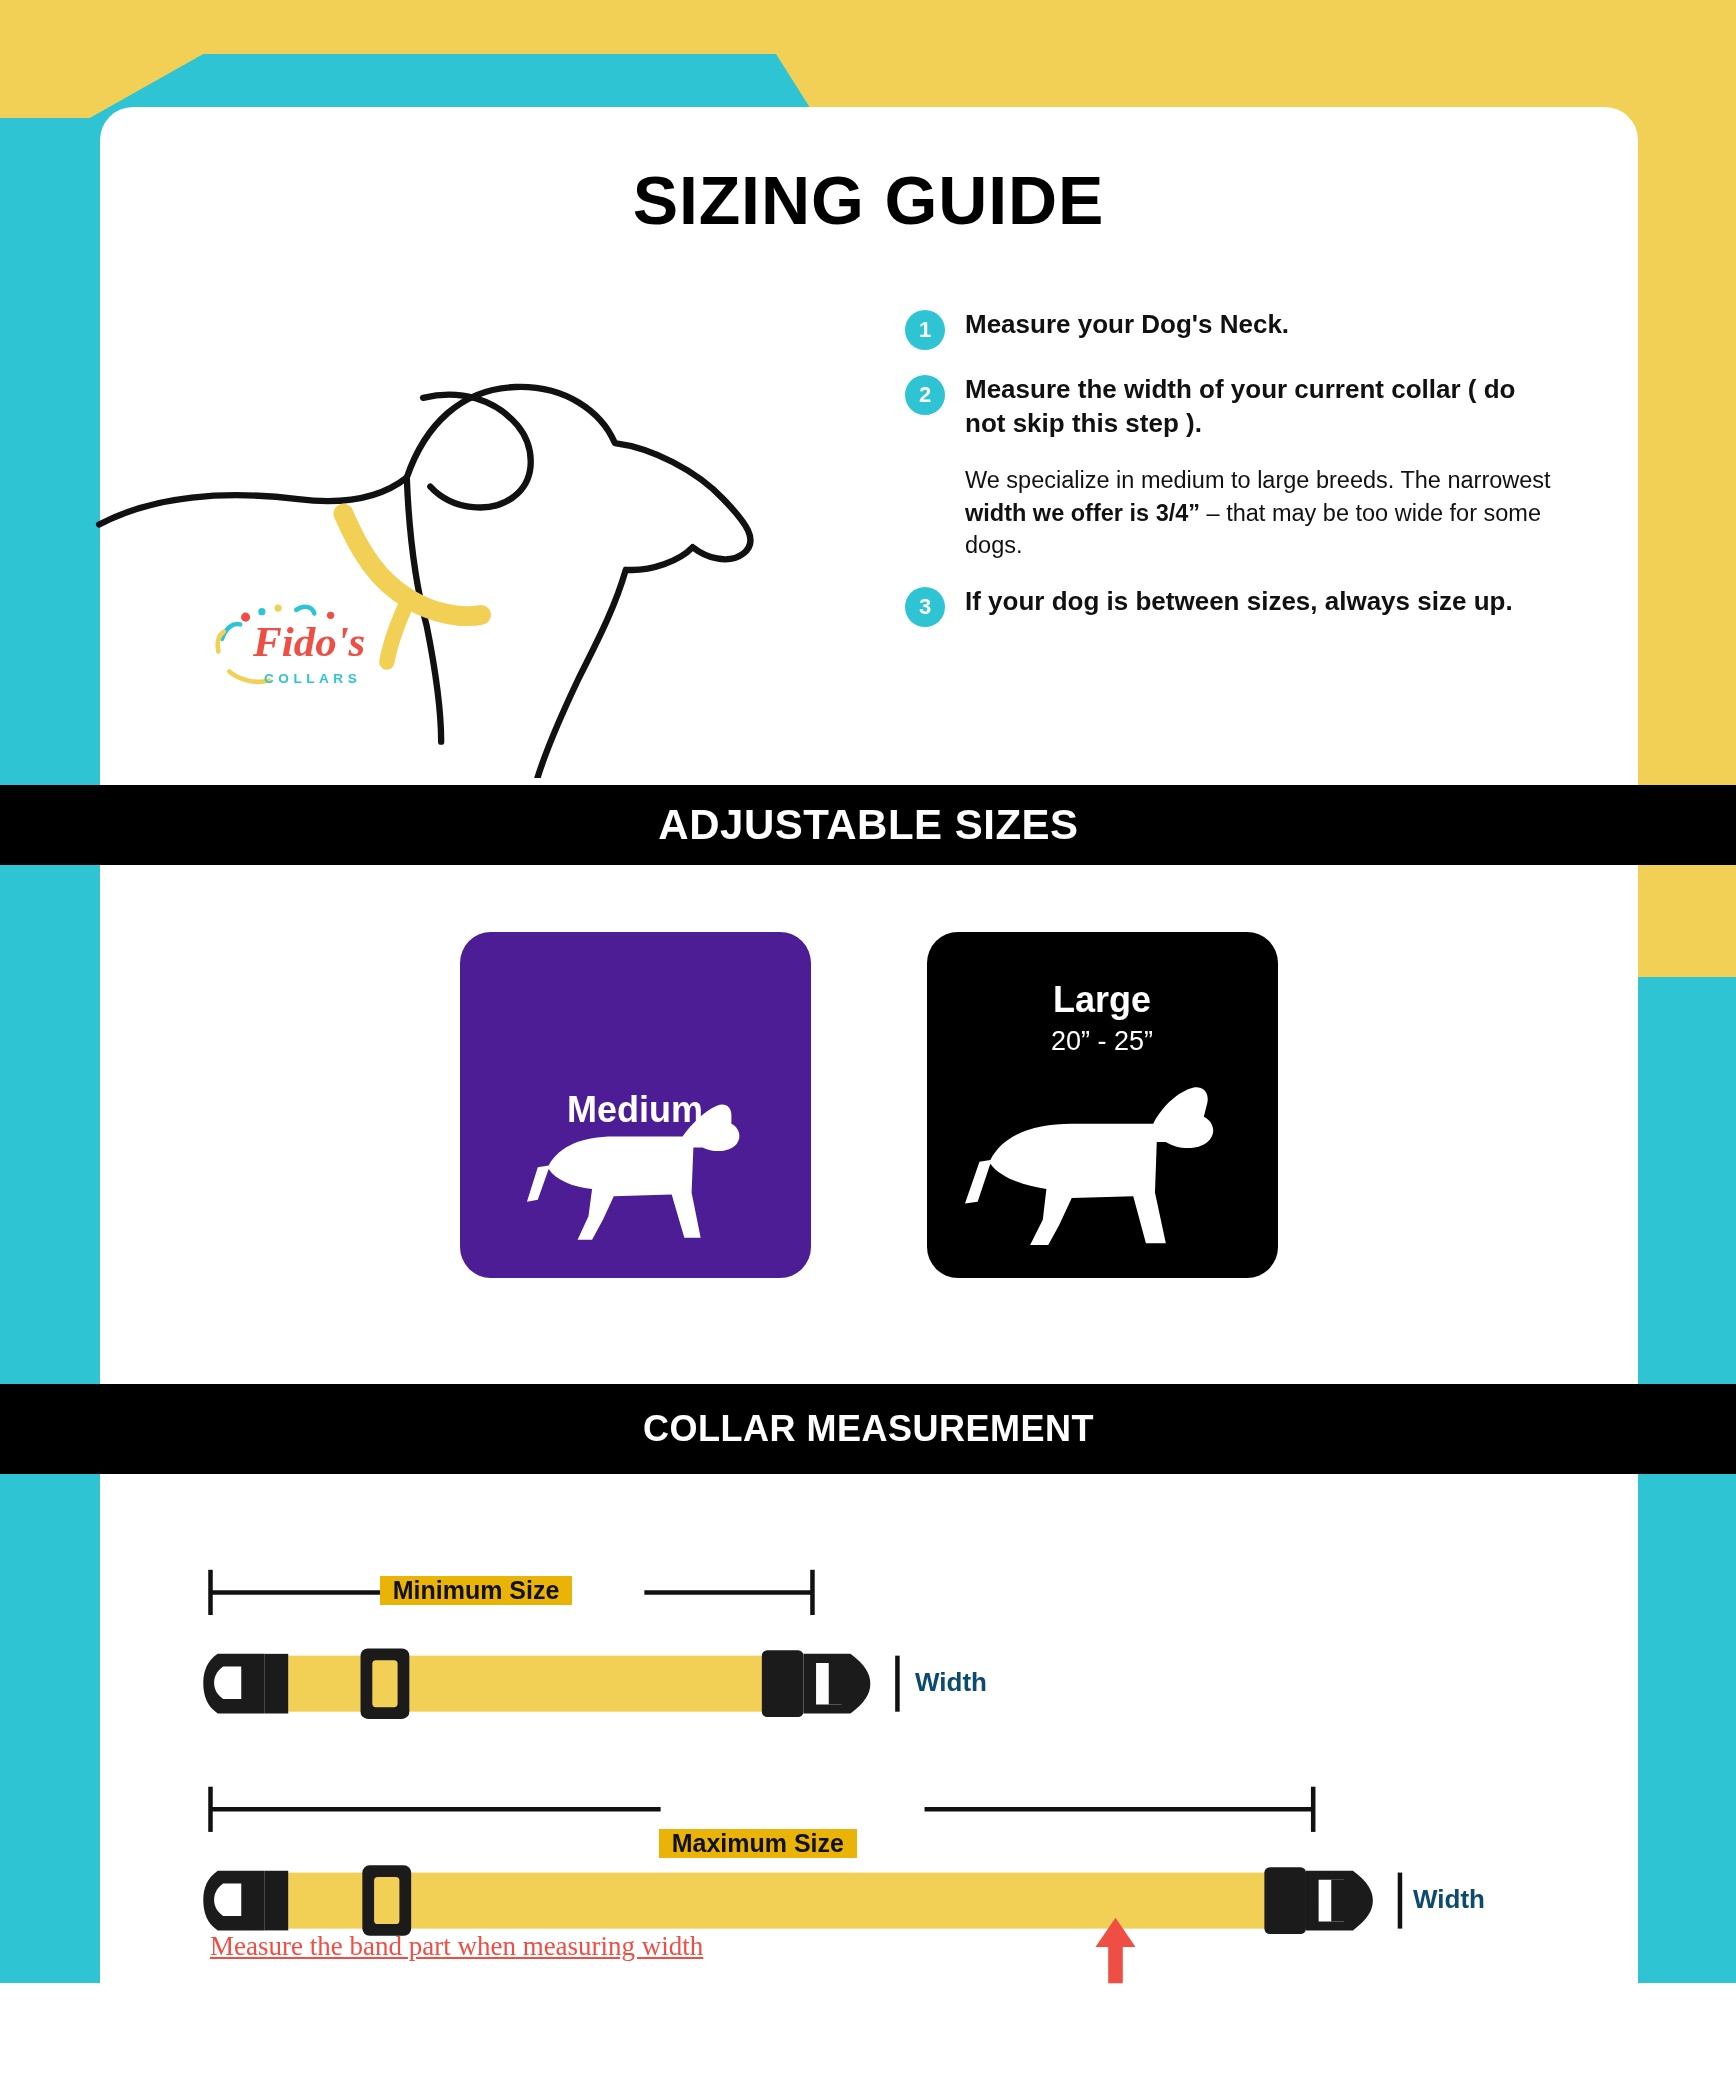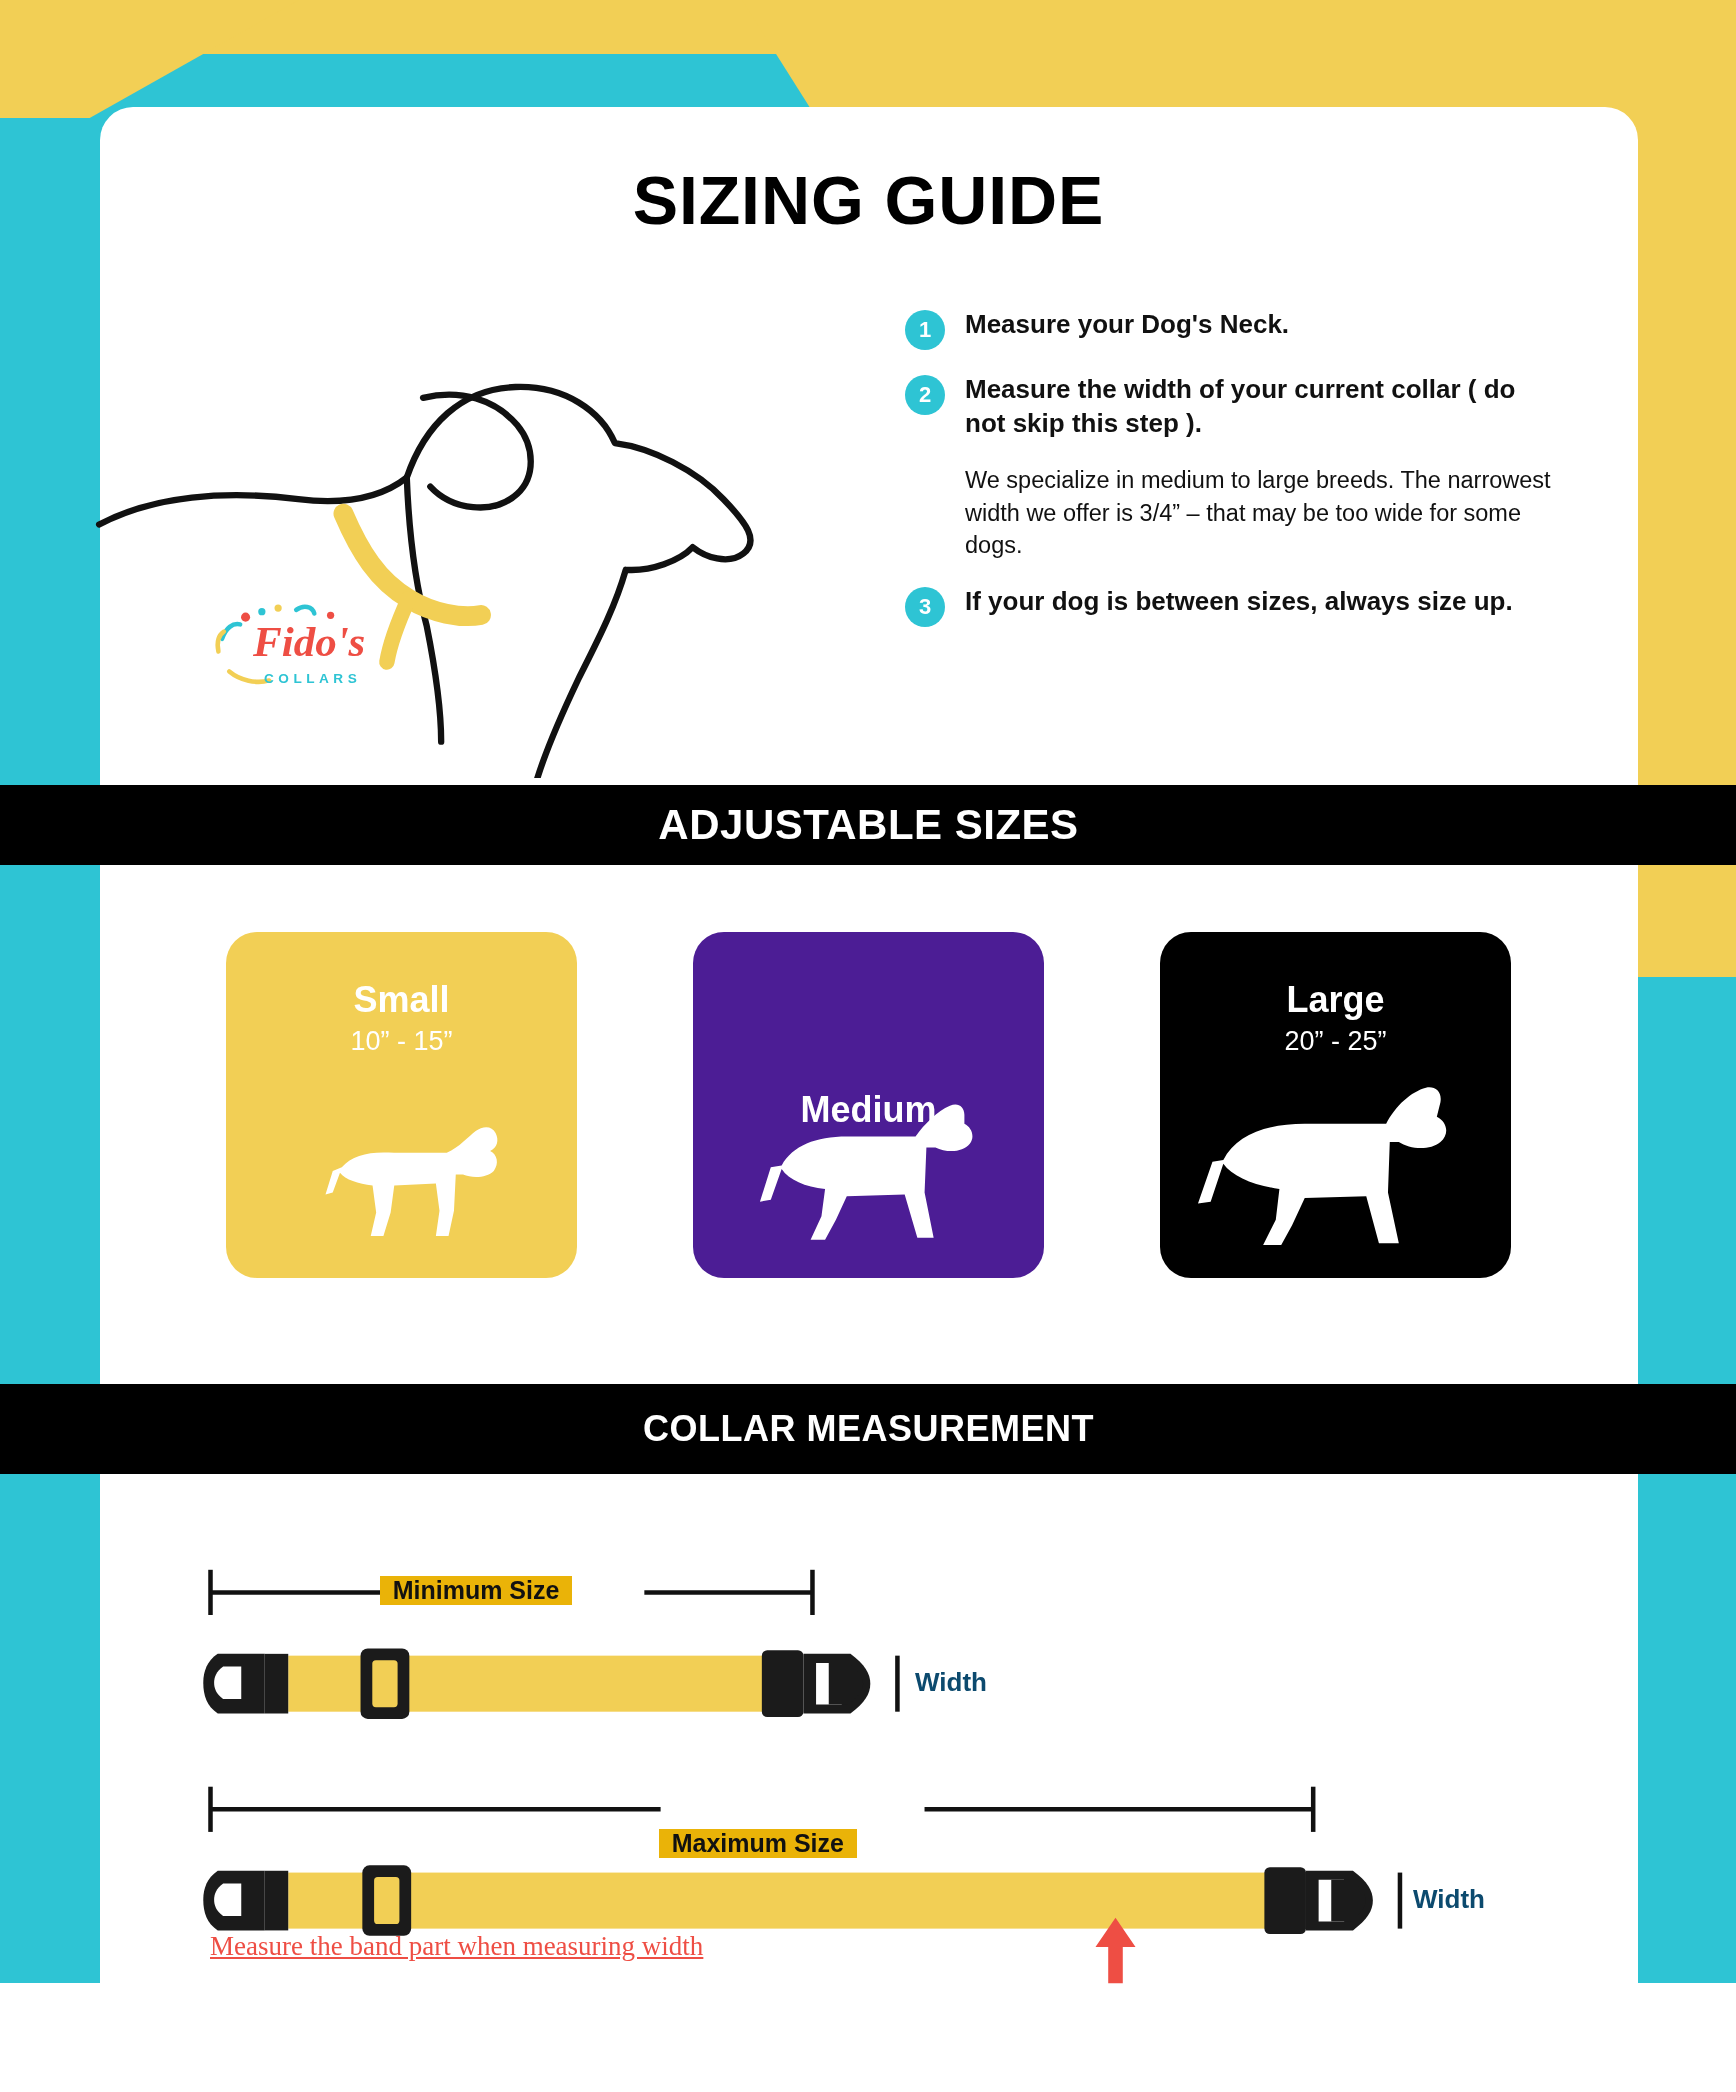--- a/index.html
+++ b/index.html
@@ -101,21 +101,21 @@
     margin-right: 20px; margin-top: 1.8px;
   }
   .step-text {
     font-size: 26px; font-weight: bold; color: #111; line-height: 1.3;
     max-width: 579px;
   }
   .note {
     font-size: 23.5px; color: #111; line-height: 1.38;
     margin: 3.6px 0 23.5px 60px; max-width: 633px;
   }
-  .note b { font-weight: normal; }
+  .note b { font-weight: bold; }
   
   .sizes {
     position: absolute; top: 932px; left: 0; width: 1737px;
     display: flex; justify-content: center; gap: 116px;
   }
   .size-card {
     width: 351px; height: 346px;
     border-radius: 31px;
     position: relative;
     display: flex; flex-direction: column; align-items: center;
@@ -196,31 +196,20 @@
     <div class="step">
       <div class="step-num">3</div>
       <div class="step-text">If your dog is between sizes, always size up.</div>
     </div>
   </div>
 
   <div class="band" id="band-adjustable">ADJUSTABLE SIZES</div>
 
   <div class="sizes">
 
-    <div class="size-card" id="size-card-small" style="background: rgb(242, 207, 85);">
-      <div class="size-name">Small</div>
-      <div class="size-range">10” - 15”</div>
-      <svg class="size-dog" viewBox="0 0 388 190">
-        <path d="M128 92 C 140 78, 160 74, 186 76 L 244 76 C 258 70, 268 58, 276 52
-                 C 284 46, 294 46, 298 54 C 302 62, 300 70, 292 74 C 300 78, 302 88, 296 96
-                 C 288 104, 272 104, 262 100 L 254 100 L 252 140 L 246 168 L 232 168 L 236 140 L 232 110
-                 L 186 112 L 182 142 L 174 168 L 160 168 L 166 142 L 162 112
-                 C 146 110, 132 106, 126 98 L 118 120 L 110 122 L 118 96 Z" fill="#ffffff"></path>
-      </svg>
-    </div>
 
     <div class="size-card" id="size-card-medium" style="background: #4c1d95; justify-content: center;">
       <div class="size-name">Medium</div>
       <div class="size-range">15” - 20”</div>
       <svg class="size-dog" viewBox="0 0 388 190">
         <path d="M98 90 C 110 68, 136 58, 170 58 L 246 58 C 256 44, 270 30, 284 24
                  C 292 20, 300 24, 300 34 L 300 44 C 308 48, 312 58, 306 66
                  C 298 76, 280 76, 268 70 L 258 70 L 256 120 L 266 170 L 248 170 L 234 122
                  L 170 124 L 158 150 L 146 172 L 130 172 L 142 146 L 146 116
                  C 124 114, 106 106, 98 94 L 86 128 L 74 130 L 86 92 Z" fill="#ffffff"></path>

